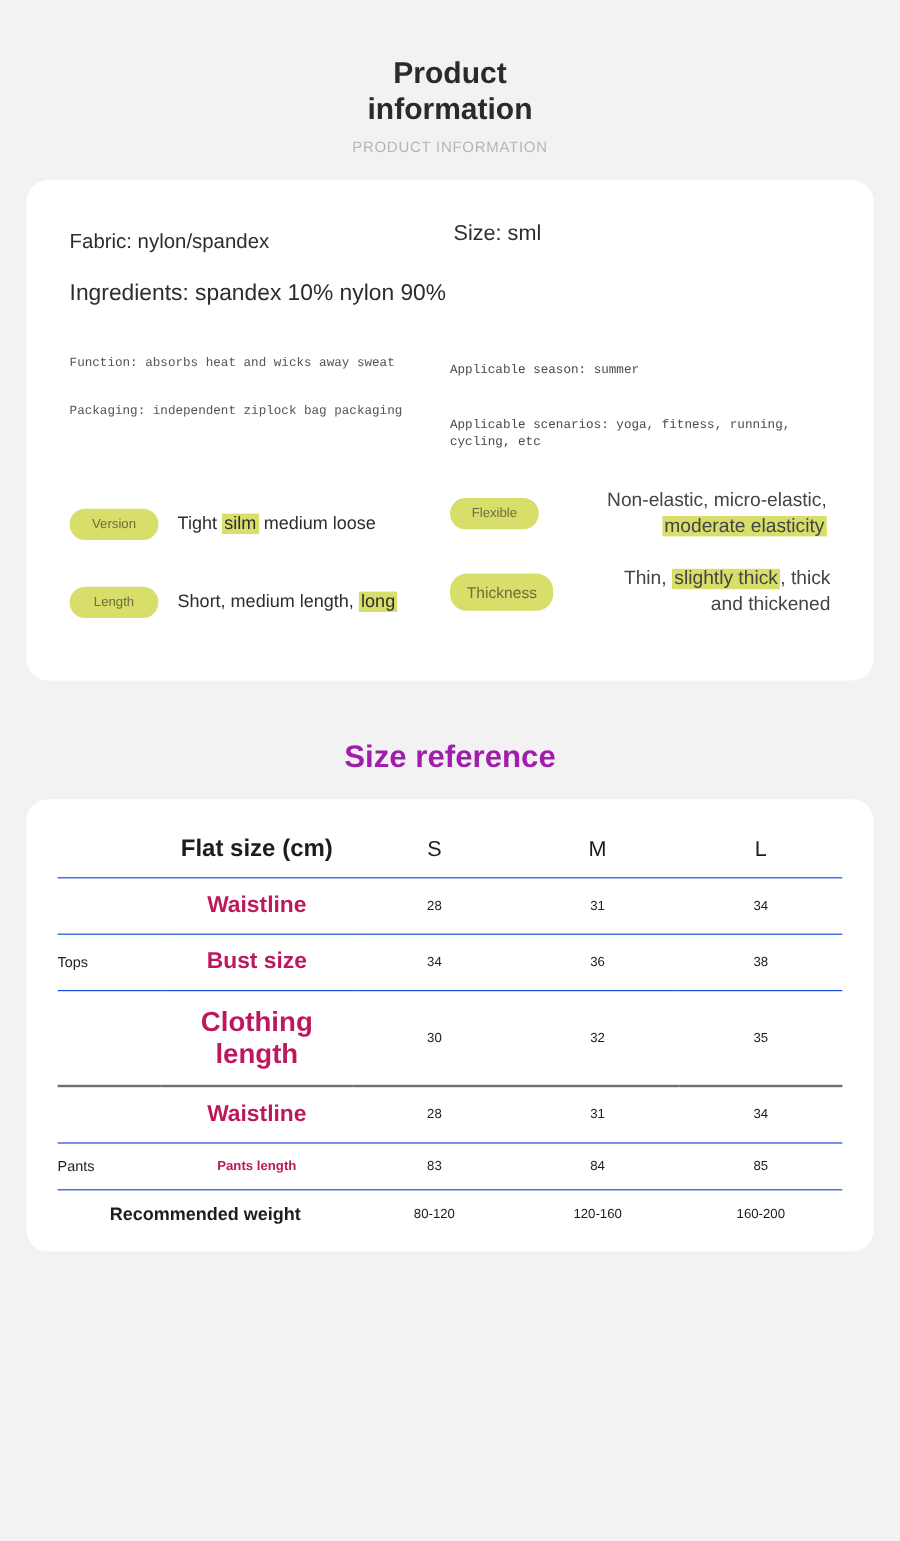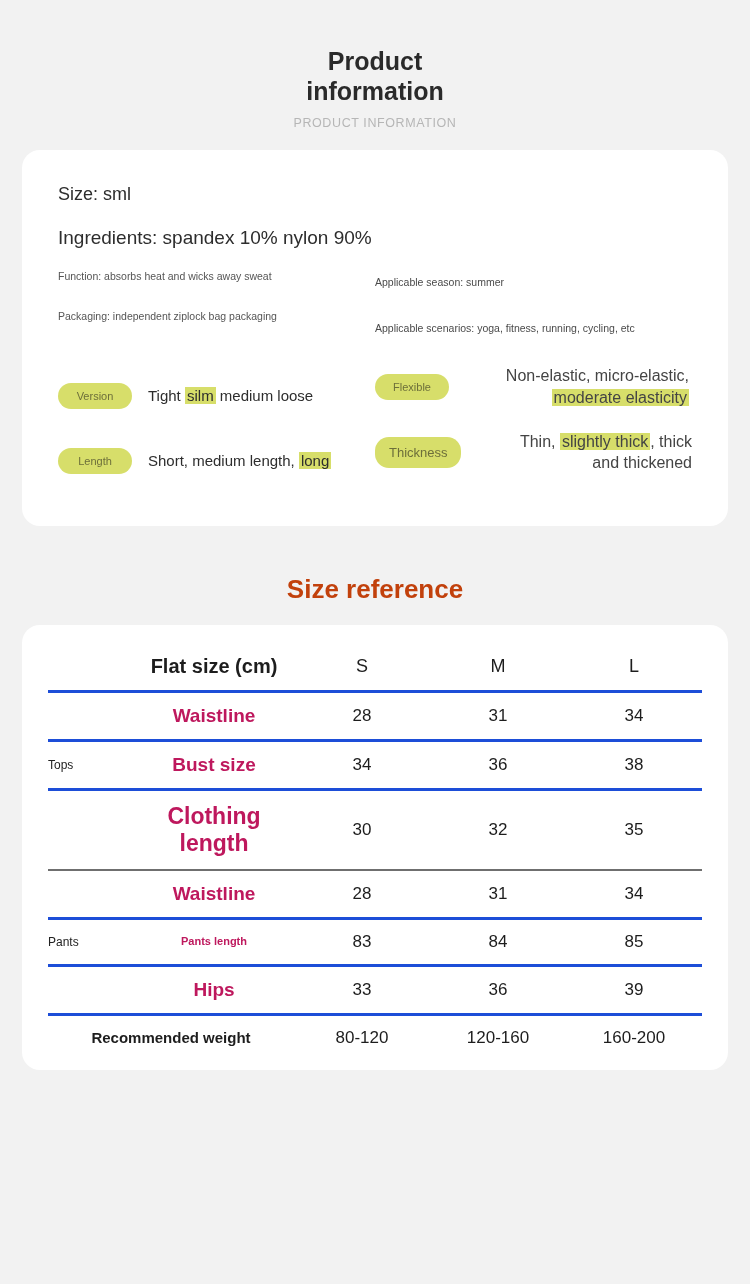--- a/index.html
+++ b/index.html
@@ -61,22 +61,23 @@
     font-size: 18px;
     color: #2d2d2d;
   }
   .ingredients {
     margin-top: 22px;
     font-size: 19px;
     color: #2d2d2d;
   }
 
   .small-grid {
-    margin-top: 20px;
+    margin-top: 40px;
     display: flex;
+    font-family: Liberation Mono, monospace;
   }
   .small-col {
     width: 50%;
   }
   .small-col.left { padding-right: 28px; }
   .small-item {
     font-size: 10.5px;
     color: #555;
     line-height: 1.35;
     margin-bottom: 26px;
@@ -126,21 +127,21 @@
   .hl {
     background: #d7de6a;
     padding: 0 2px;
   }
 
   
   .size-ref-title {
     text-align: center;
     font-size: 26px;
     font-weight: bold;
-    color: #c2410c;
+    color: #a21caf;
     margin-top: 48px;
   }
 
   .table-card {
     background: #ffffff;
     border-radius: 18px;
     margin: 20px 22px 0 22px;
     padding: 18px 26px 10px 26px;
   }
   table {
@@ -167,36 +168,36 @@
     font-size: 11px;
     font-weight: bold;
     line-height: 1.15;
   }
   .c-label.big {
     font-size: 23px;
   }
   .c-val {
     width: 136px;
     text-align: center;
-    font-size: 17px;
+    font-size: 11px;
     color: #1d1d1d;
   }
   .c-head {
     width: 136px;
     text-align: center;
     font-size: 18px;
     color: #1d1d1d;
   }
   .hdr-label {
     text-align: center;
     font-size: 20px;
     font-weight: bold;
     color: #1d1d1d;
   }
-  tr.thin-line td { border-bottom: 3px solid #1d4ed8; }
+  tr.thin-line td { border-bottom: 1px solid #1d4ed8; }
   tr.thick-line td { border-bottom: 2px solid #6f6f6f; }
   tr.none td { border-bottom: none; }
   .rec-label {
     font-size: 15px;
     font-weight: bold;
     color: #1d1d1d;
     text-align: center;
   }
 </style>
 </head>
@@ -205,20 +206,21 @@
 <div class="page">
 
   <div class="header">
     <div class="title">Product information</div>
     <div class="subtitle">PRODUCT INFORMATION</div>
   </div>
 
   <div class="card">
 
     <div class="row-top">
+      <div class="fabric">Fabric: nylon/spandex</div>
       <div class="size-line">Size: sml</div>
     </div>
 
     <div class="ingredients">Ingredients: spandex 10% nylon 90%</div>
 
     <div class="small-grid">
       <div class="small-col left">
         <div class="small-item">Function: absorbs heat and wicks away sweat</div>
         <div class="small-item">Packaging: independent ziplock bag packaging</div>
       </div>
@@ -301,27 +303,20 @@
         </tr>
 
         <tr class="thin-line">
           <td class="c-group">Pants</td>
           <td class="c-label tiny">Pants length</td>
           <td class="c-val">83</td>
           <td class="c-val">84</td>
           <td class="c-val">85</td>
         </tr>
 
-        <tr class="thin-line">
-          <td class="c-group"></td>
-          <td class="c-label">Hips</td>
-          <td class="c-val">33</td>
-          <td class="c-val">36</td>
-          <td class="c-val">39</td>
-        </tr>
 
         <tr class="none">
           <td class="rec-label" colspan="2">Recommended weight</td>
           <td class="c-val">80-120</td>
           <td class="c-val">120-160</td>
           <td class="c-val">160-200</td>
         </tr>
       </tbody>
     </table>
   </div>

